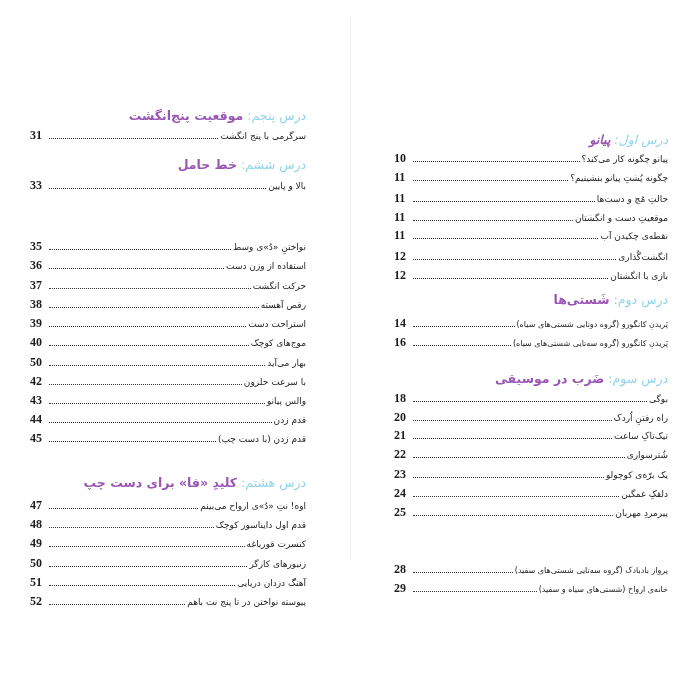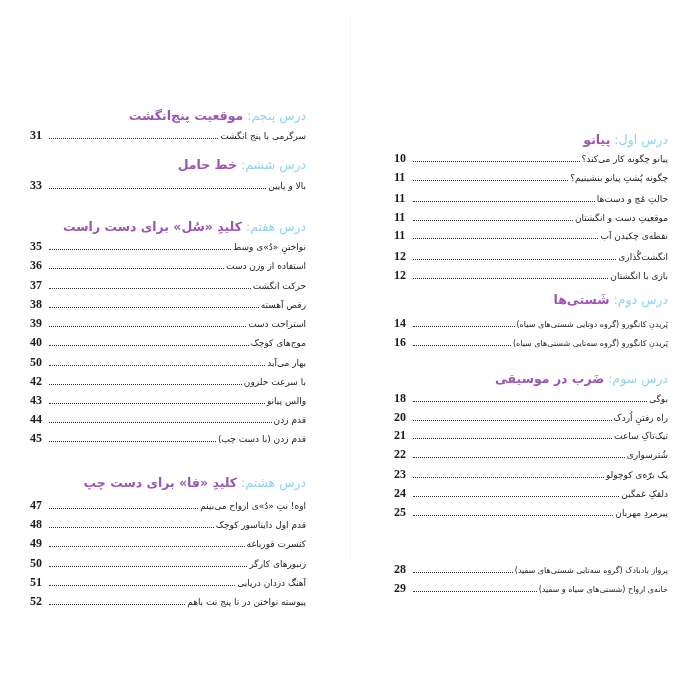--- a/index.html
+++ b/index.html
@@ -89,21 +89,21 @@
     background: #f4f4f4;
   }
 </style>
 </head>
 <body>
 
 <div class="page" id="page-right">
   <div class="page-edge" style="left:0;"></div>
 
 
-  <div class="abs lesson-header" style="top:115px;">
+  <div class="abs lesson-header" style="top:115px;font-style:italic;">
     <span class="prefix">درس اول:</span>
     <span class="name">پیانو</span>
   </div>
   <div class="abs toc-row" style="top:134px;">
       <span class="label">پیانو چگونه کار می‌کند؟</span>
       <span class="dots"></span>
       <span class="page-num">10</span>
     </div>
   <div class="abs toc-row" style="top:153px;">
       <span class="label">چگونه پُشتِ پیانو بنشینیم؟</span>
@@ -218,24 +218,20 @@
   <div class="abs lesson-header" style="top:140px;">
     <span class="prefix">درس ششم:</span>
     <span class="name">خط حامل</span>
   </div>
   <div class="abs toc-row" style="top:161px;">
       <span class="label">بالا و پایین</span>
       <span class="dots"></span>
       <span class="page-num">33</span>
     </div>
 
-  <div class="abs lesson-header" style="top:202px;">
-    <span class="prefix">درس هفتم:</span>
-    <span class="name">کلیدِ «سُل» برای دست راست</span>
-  </div>
   <div class="abs toc-row" style="top:222px;">
       <span class="label">نواختنِ «دُ»ی وسط</span>
       <span class="dots"></span>
       <span class="page-num">35</span>
     </div>
   <div class="abs toc-row" style="top:241px;">
       <span class="label">استفاده از وزن دست</span>
       <span class="dots"></span>
       <span class="page-num">36</span>
     </div>

